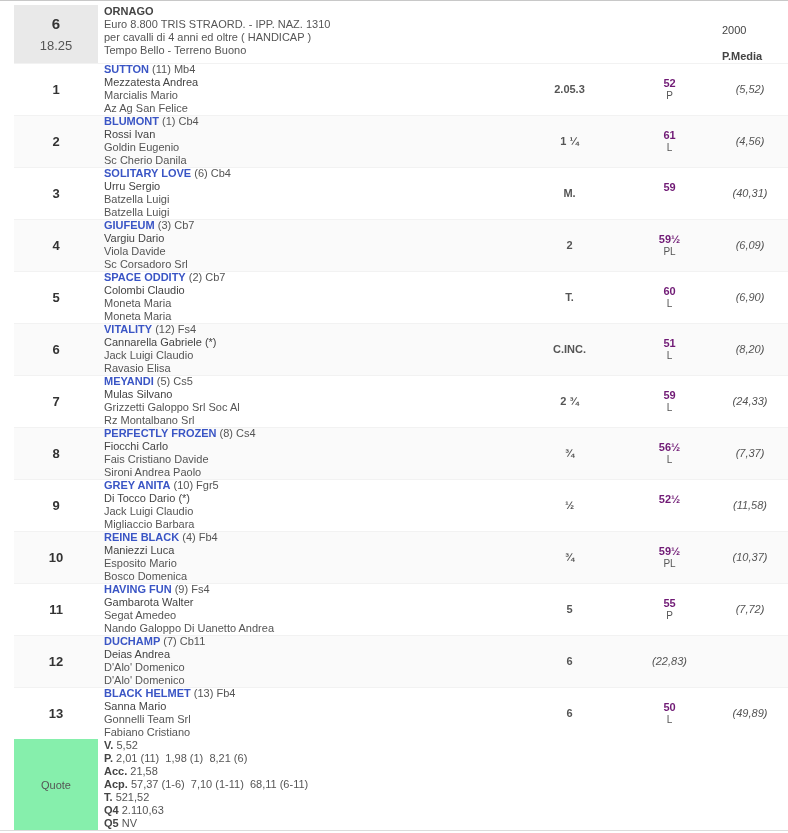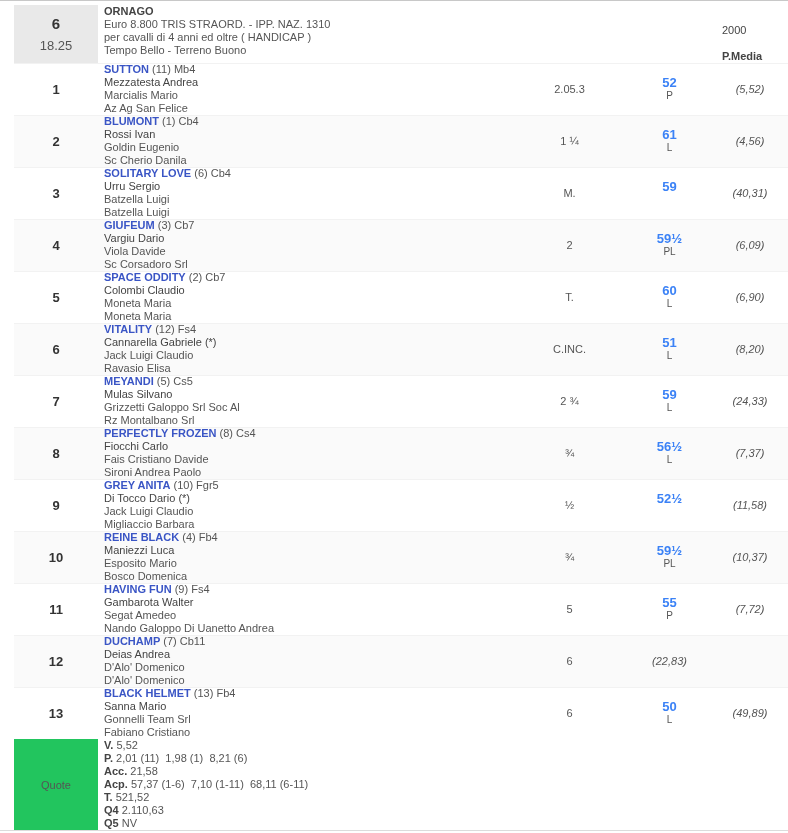--- a/index.html
+++ b/index.html
@@ -49,36 +49,37 @@
     font-weight:bold;
     text-decoration:none;
     cursor:pointer;
   }
   .breed { color:#555; }
   .driver { font-weight:normal; color:#444; }
   .trainer, .owner { color:#555; }
   .gap-cell {
     display:flex; align-items:center; justify-content:center;
     color:#555;
+    font-weight:bold;
   }
   .weight-cell {
     display:flex; flex-direction:column;
     align-items:center; justify-content:center;
   }
-  .w-num { font-size:13px; font-weight:bold; color:#3b82f6; line-height:14px; }
+  .w-num { font-size:11px; font-weight:bold; color:#701a75; line-height:14px; }
   .w-note { font-size:10px; color:#555; line-height:12px; min-height:12px; }
   .odds-cell {
     display:flex; align-items:center; justify-content:center;
     color:#555;
     font-style:italic;
   }
   
   .quote-row { min-height:91px; }
   .quote-label-cell {
-    background:#22c55e;
+    background:#86efac;
     display:flex; align-items:center; justify-content:center;
     color:#555;
     text-align:right;
   }
   .quote-info { padding-left:6px; line-height:13px; grid-column:2 / span 4; }
   .q-label { font-weight:bold; color:#444; }
   .q-value { color:#555; }
 </style>
 </head>
 <body>

